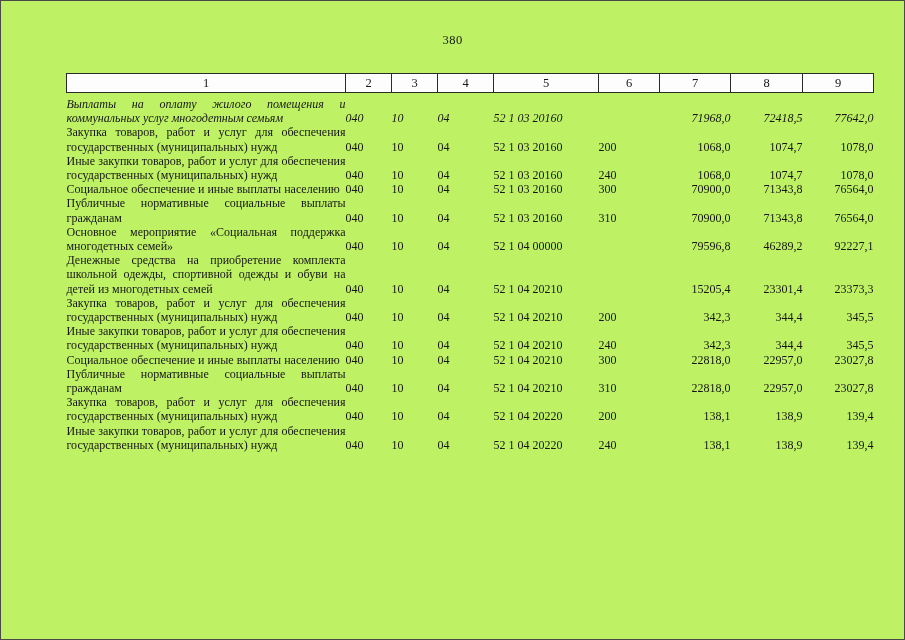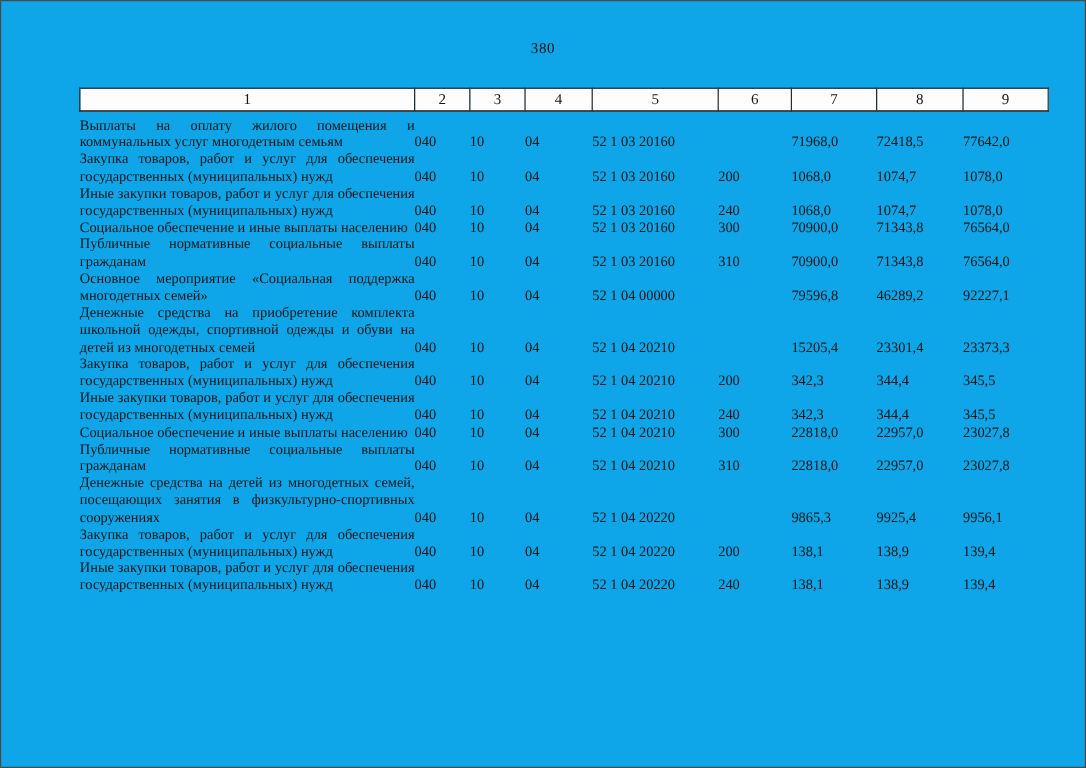--- a/index.html
+++ b/index.html
@@ -1,20 +1,20 @@
 <!DOCTYPE html>
 <html lang="ru"><head>
 <meta charset="utf-8">
 <style>
   html,body{margin:0;padding:0;background:#e8e8e8;}
   .page{
     position:relative;
     width:905px;height:640px;
     box-sizing:border-box;
-    background:#0ea5e9;
+    background:#bef264;
     border:1px solid #4a4a4a;
     overflow:hidden;
     font-family:"Liberation Serif","DejaVu Serif",serif;
     color:#161616;
   }
   .page-number{
     margin-top:32px;
     text-align:center;
     font-size:12.5px;
     letter-spacing:0.5px;
@@ -34,30 +34,30 @@
     height:18px;
     padding:0;
     text-align:center;
     background:#fdfdfd;
   }
   table.budget td{
     padding:0;
     vertical-align:bottom;
     border:none;
   }
-  tbody tr:first-child td{padding-top:4px;}
+  tbody tr:first-child td{padding-top:4px;font-style:italic;}
   td.c-name{
     text-align:justify;
     text-justify:inter-word;
     padding-left:2px;
     padding-right:3px;
   }
   td.c-mid{text-align:left;}
   td.c-code{text-align:left;white-space:nowrap;}
-  td.c-num{padding-right:4px;white-space:nowrap;}
+  td.c-num{text-align:right;padding-right:4px;white-space:nowrap;}
 </style>
 </head>
 <body>
 
 <div class="page">
 
   <div class="page-number">380</div>
 
   <table class="budget">
     <colgroup>
@@ -200,31 +200,20 @@
           <td class="c-mid">040</td>
           <td class="c-mid">10</td>
           <td class="c-mid">04</td>
           <td class="c-code">52 1 04 20210</td>
           <td class="c-mid">310</td>
           <td class="c-num">22818,0</td>
           <td class="c-num">22957,0</td>
           <td class="c-num">23027,8</td>
         </tr>
         <tr>
-          <td class="c-name">Денежные средства на детей из многодетных семей, посещающих занятия в физкультурно-спортивных сооружениях</td>
-          <td class="c-mid">040</td>
-          <td class="c-mid">10</td>
-          <td class="c-mid">04</td>
-          <td class="c-code">52 1 04 20220</td>
-          <td class="c-mid"></td>
-          <td class="c-num">9865,3</td>
-          <td class="c-num">9925,4</td>
-          <td class="c-num">9956,1</td>
-        </tr>
-        <tr>
           <td class="c-name">Закупка товаров, работ и услуг для обеспечения государственных (муниципальных) нужд</td>
           <td class="c-mid">040</td>
           <td class="c-mid">10</td>
           <td class="c-mid">04</td>
           <td class="c-code">52 1 04 20220</td>
           <td class="c-mid">200</td>
           <td class="c-num">138,1</td>
           <td class="c-num">138,9</td>
           <td class="c-num">139,4</td>
         </tr>

